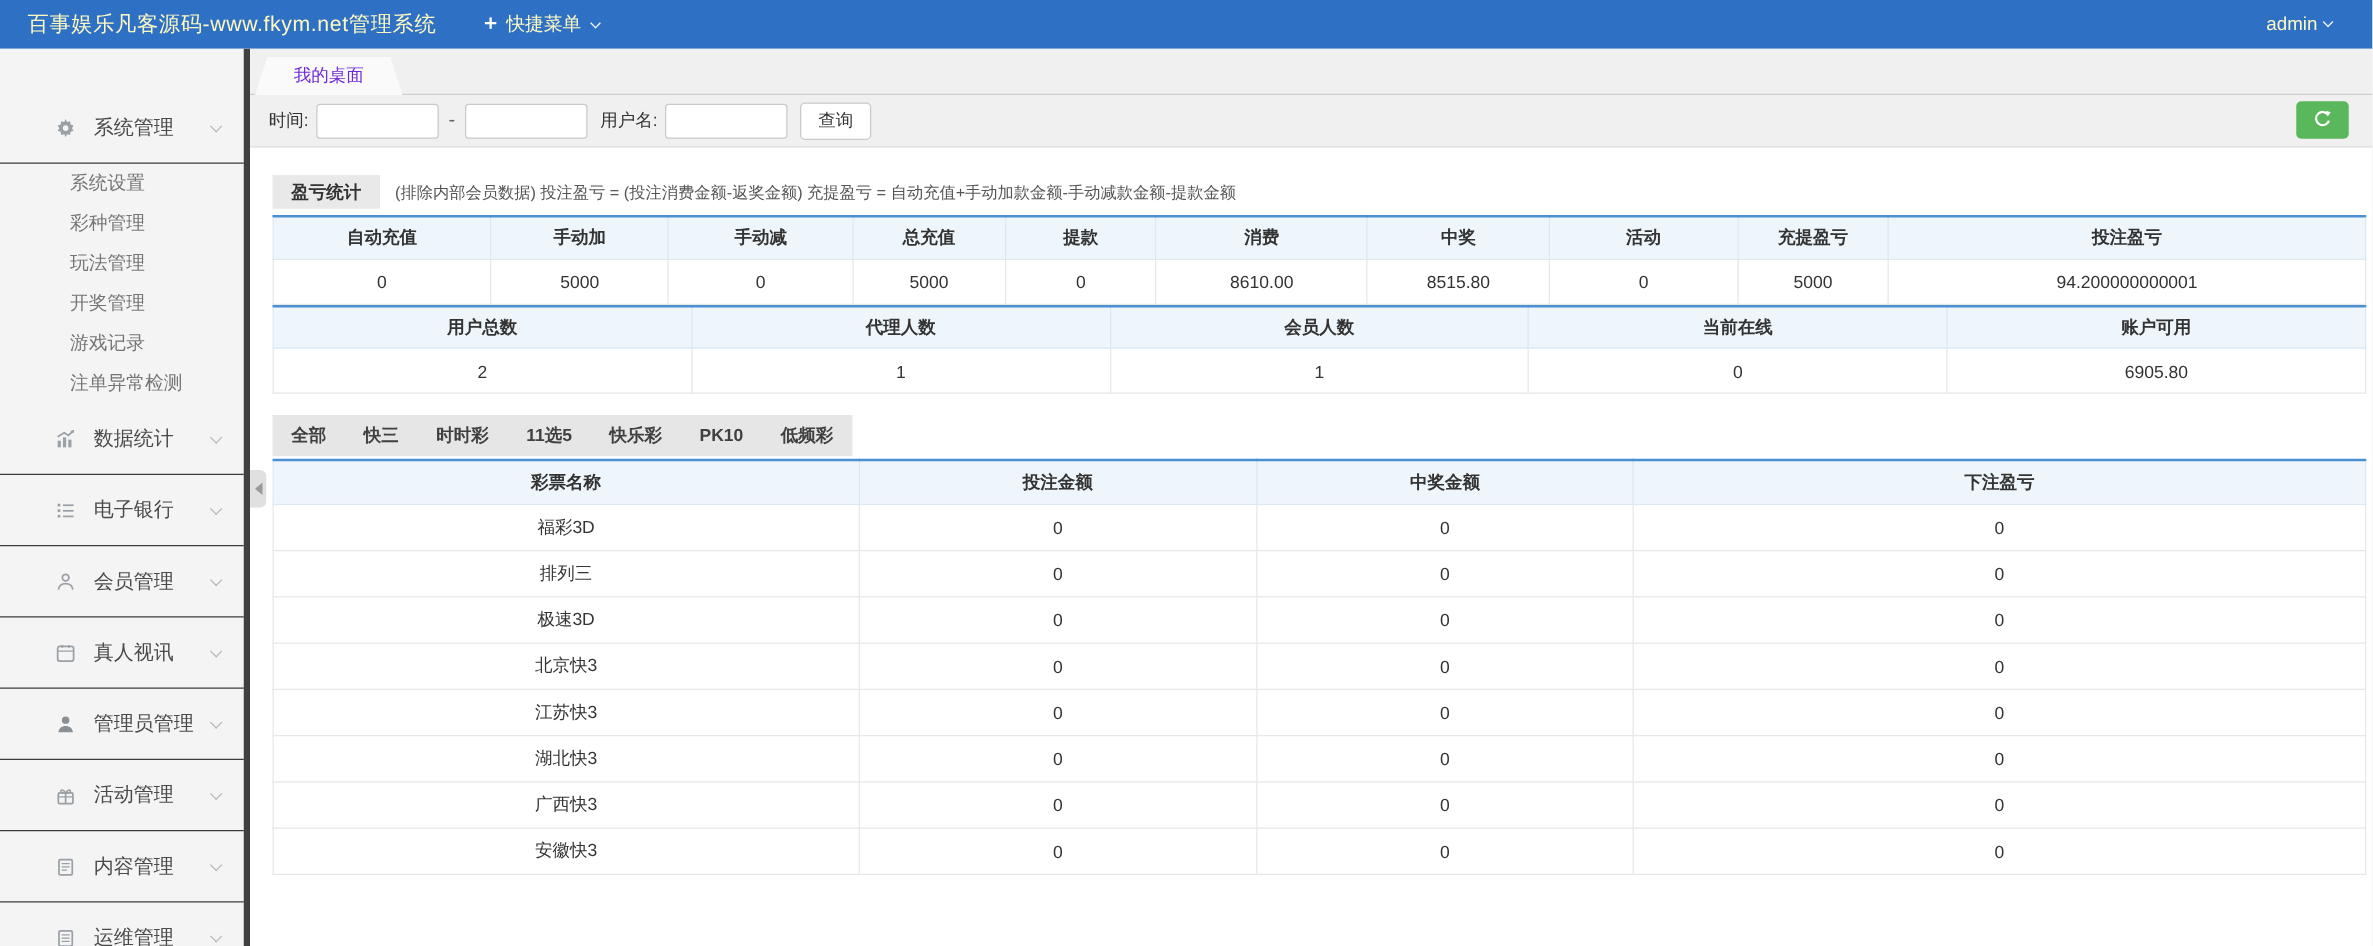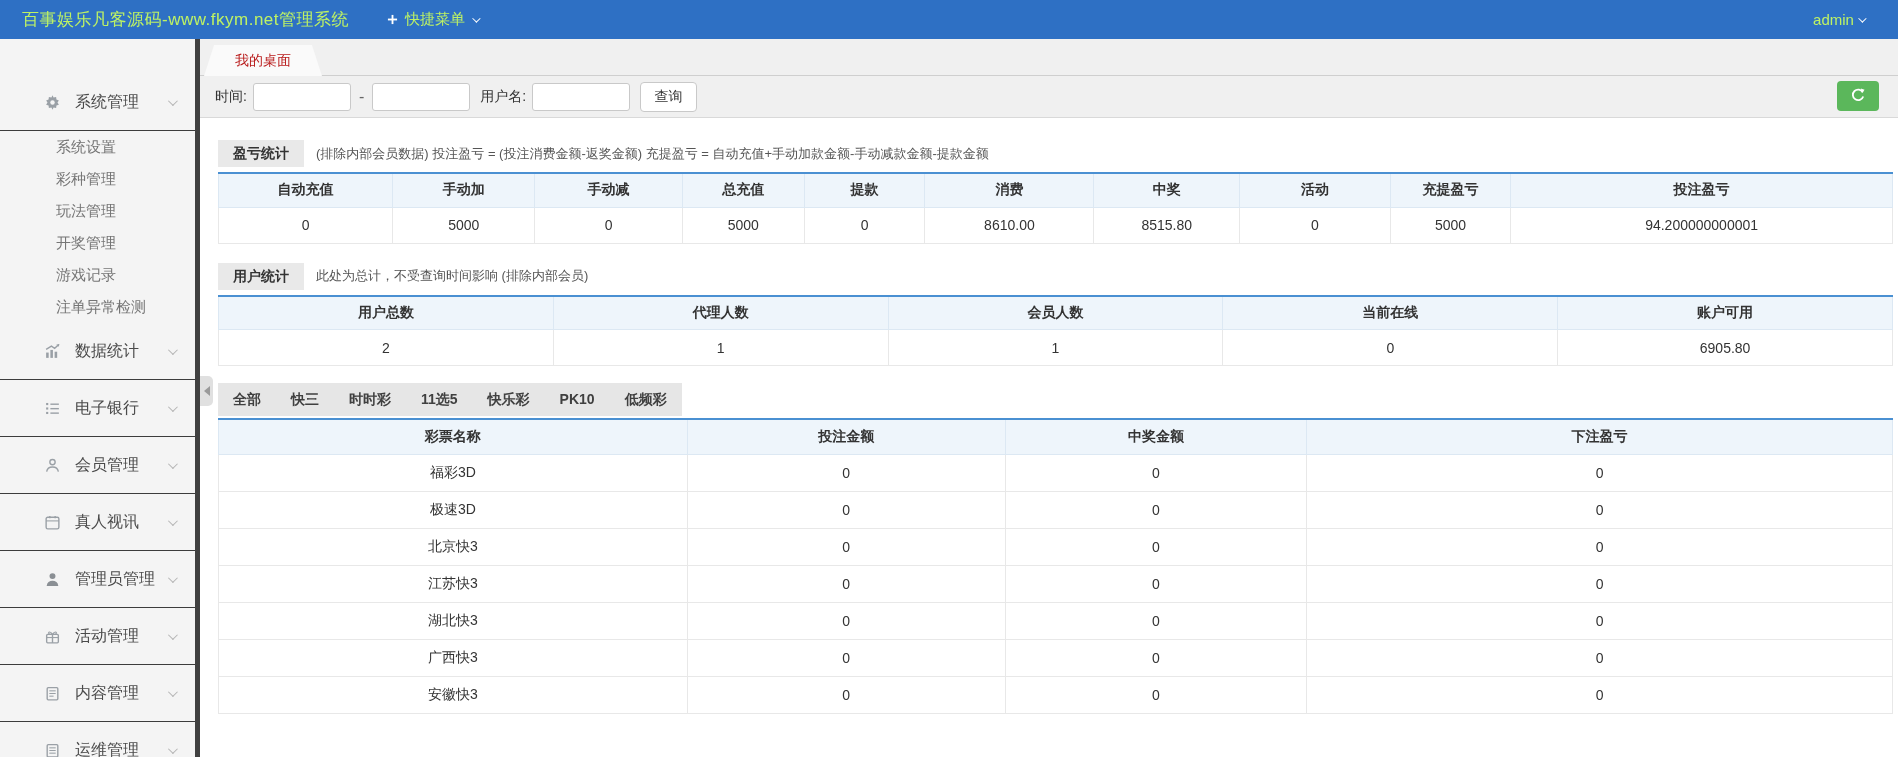--- a/index.html
+++ b/index.html
@@ -5,21 +5,21 @@
   * { box-sizing: border-box; margin: 0; padding: 0; }
   html,body { margin:0; }
   body {
     width: 1898px; height: 757px; overflow: hidden; position: relative;
     font-family: "Liberation Sans", "DejaVu Sans", sans-serif;
     background: #f0f0f0; color: #333;
   }
   
   .topbar {
     height: 39px; background: #2e70c4; display: flex; align-items: center;
-    padding: 0 22px; color: #bef264;
+    padding: 0 22px; color: #fef9c3;
   }
   .topbar .title { font-size: 17px; letter-spacing: .5px; }
   .quick-menu { display: flex; align-items: center; gap: 7px; margin-left: 38px; font-size: 15px; cursor: pointer; }
   .topbar-right { margin-left: auto; display: flex; align-items: center; gap: 14px; font-size: 15px; flex-direction: column; }
   .chev { display:inline-block; width: 7px; height: 7px; border-right: 1.5px solid #b5b5b5; border-bottom: 1.5px solid #b5b5b5; transform: rotate(45deg) translateY(-2px); }
   .chev.white { border-color: #fff; width: 6px; height: 6px; }
   
   .sidebar {
     position: absolute; left: 0; top: 39px; bottom: 0; width: 200px;
     background: #f4f4f4; border-right: 5px solid #404040; padding-top: 35px;
@@ -31,21 +31,21 @@
   .nav-sub { }
   .nav-sub-item { height: 32px; line-height: 32px; padding-left: 56px; font-size: 15px; color: #757575; cursor: pointer; }
   
   .main { position: absolute; left: 200px; top: 39px; right: 0; bottom: 0; background: #f0f0f0; }
   .collapse-handle { position: absolute; left: 0; top: 337px; width: 13px; height: 30px;
     background: #e0e0e0; border-radius: 0 5px 5px 0; display: flex; align-items: center; justify-content: center; cursor: pointer; z-index: 5; }
   .collapse-handle .tri { width: 0; height: 0; border-top: 5px solid transparent; border-bottom: 5px solid transparent; border-right: 6px solid #9a9a9a; }
   .tab-strip { height: 37px; position: relative; border-bottom: 1px solid #cfcfcf; }
   .desk-tab {
     position: absolute; left: 4px; bottom: -1px; width: 118px; height: 31px;
-    background: #fafafa; line-height: 31px; text-align: center; font-size: 14px; color: #b91c1c;
+    background: #fafafa; line-height: 31px; text-align: center; font-size: 14px; color: #6d28d9;
     clip-path: polygon(10px 0, calc(100% - 10px) 0, 100% 100%, 0 100%);
     filter: drop-shadow(0 0 1px #b0b0b0);
     cursor: pointer;
   }
   .filter-bar { height: 41px; display: flex; align-items: center; padding-left: 15px; gap: 6px; position: relative; }
   .filter-bar label { font-size: 14px; color: #333; }
   .filter-bar input {
     width: 98px; height: 28px; border: 1px solid #c9c9c9; border-radius: 3px; background: #fff;
     padding: 0 6px; font-size: 13px; outline: none;
   }
@@ -288,24 +288,20 @@
         <td>8610.00</td>
         <td>8515.80</td>
         <td>0</td>
         <td>5000</td>
         <td>94.200000000001</td>
       </tr>
     </tbody>
       </table>
 
     
-    <div class="sec-head sec2">
-      <span class="sec-label">用户统计</span>
-      <span class="sec-note">此处为总计，不受查询时间影响 (排除内部会员)</span>
-    </div>
     <table class="t2">
       <tbody>
           <tr>
         <th>用户总数</th>
         <th>代理人数</th>
         <th>会员人数</th>
         <th>当前在线</th>
         <th>账户可用</th>
       </tr>
       <tr>
@@ -338,20 +334,26 @@
           <th class="c2">中奖金额</th>
           <th class="c3">下注盈亏</th>
         </tr>
         <tr>
           <td>福彩3D</td>
           <td>0</td>
           <td>0</td>
           <td>0</td>
         </tr>
         <tr>
+          <td>排列三</td>
+          <td>0</td>
+          <td>0</td>
+          <td>0</td>
+        </tr>
+        <tr>
           <td>极速3D</td>
           <td>0</td>
           <td>0</td>
           <td>0</td>
         </tr>
         <tr>
           <td>北京快3</td>
           <td>0</td>
           <td>0</td>
           <td>0</td>

